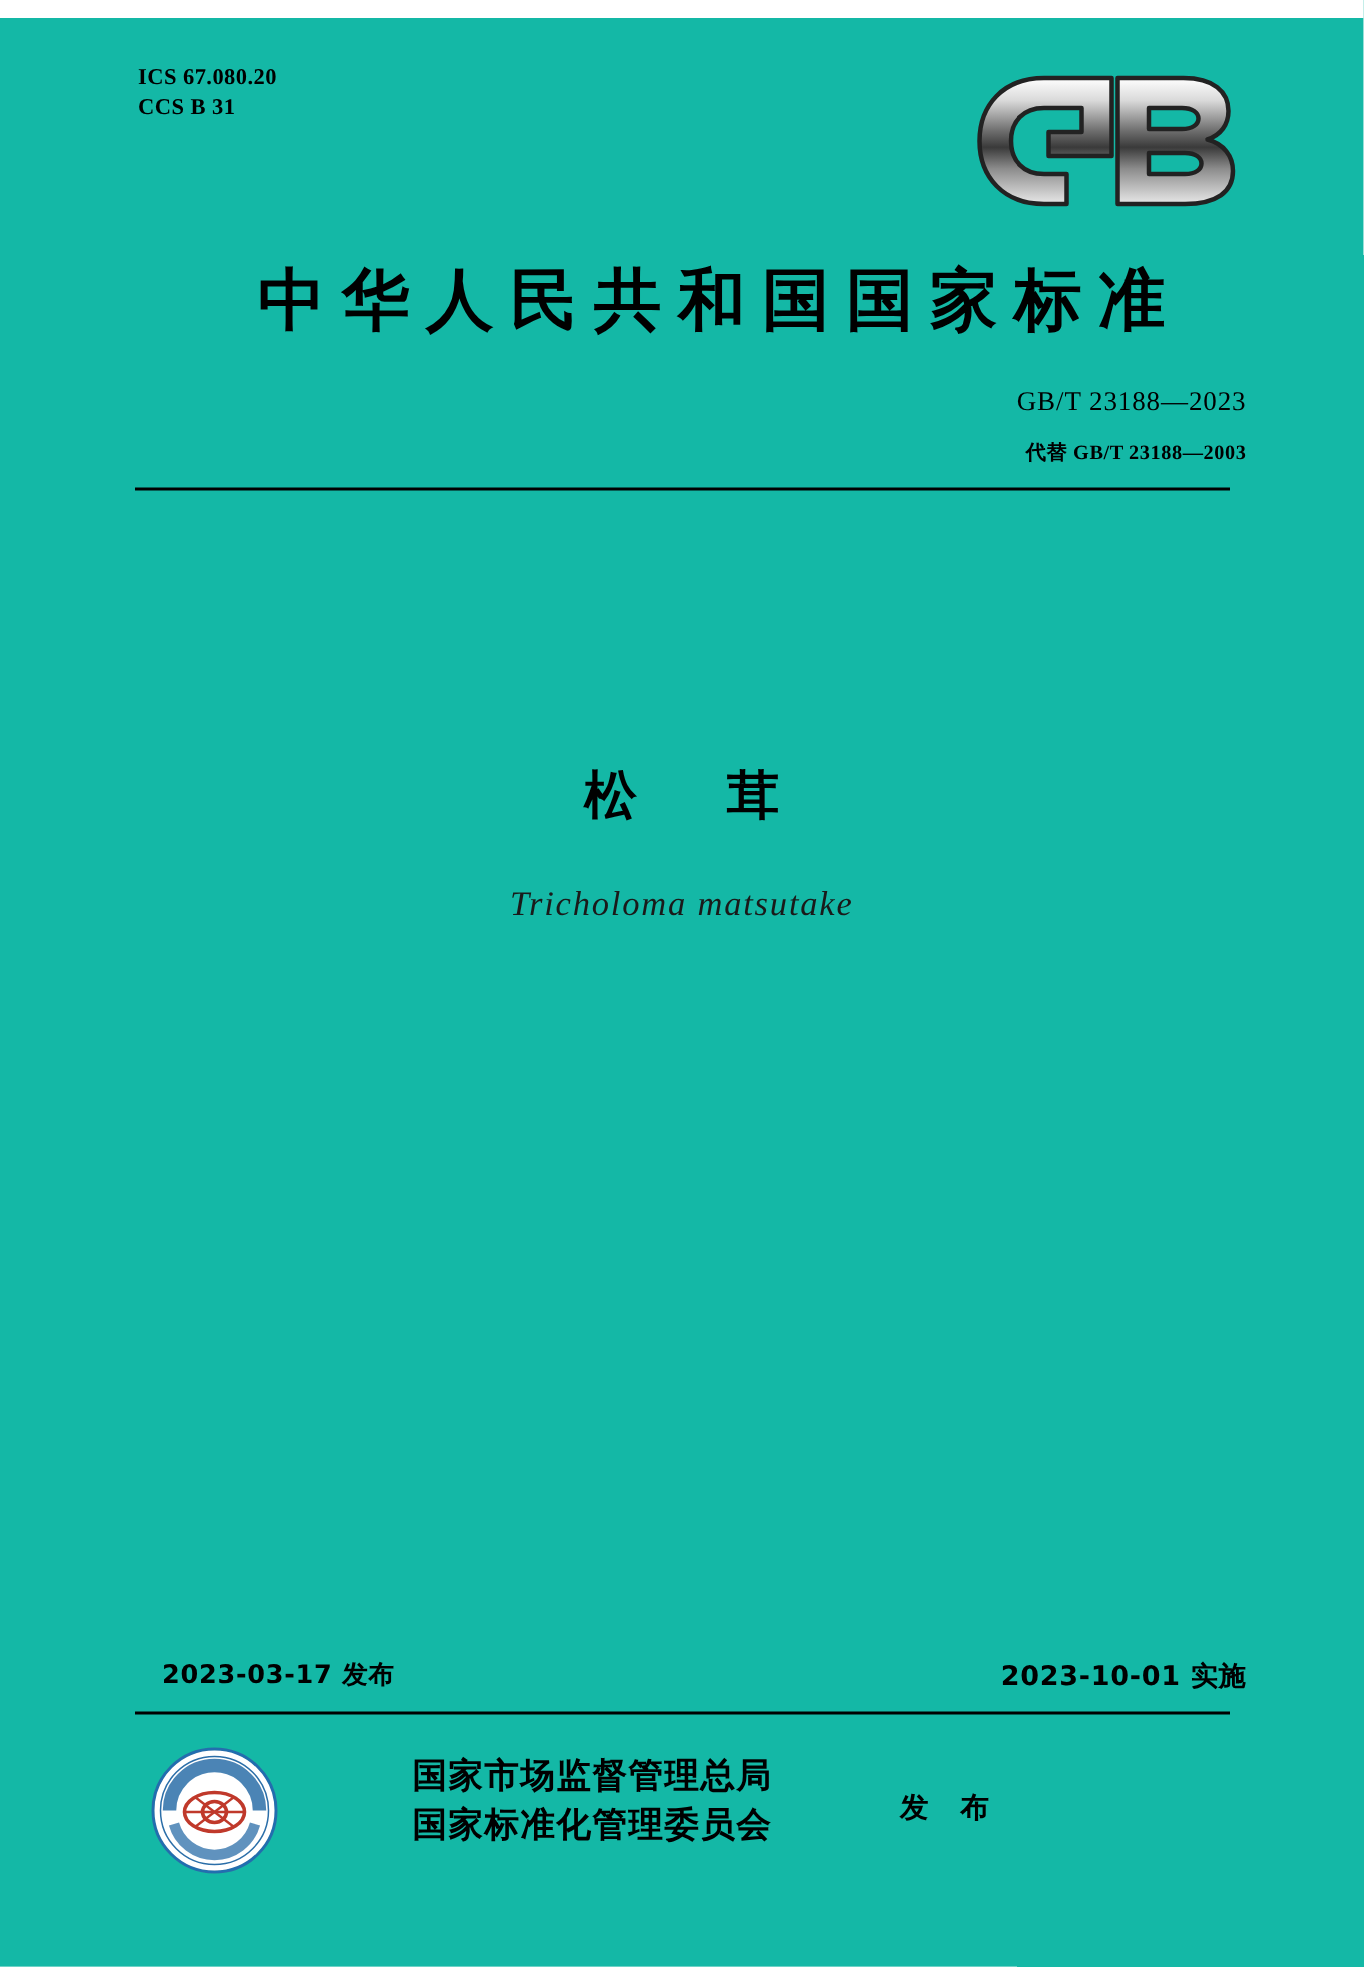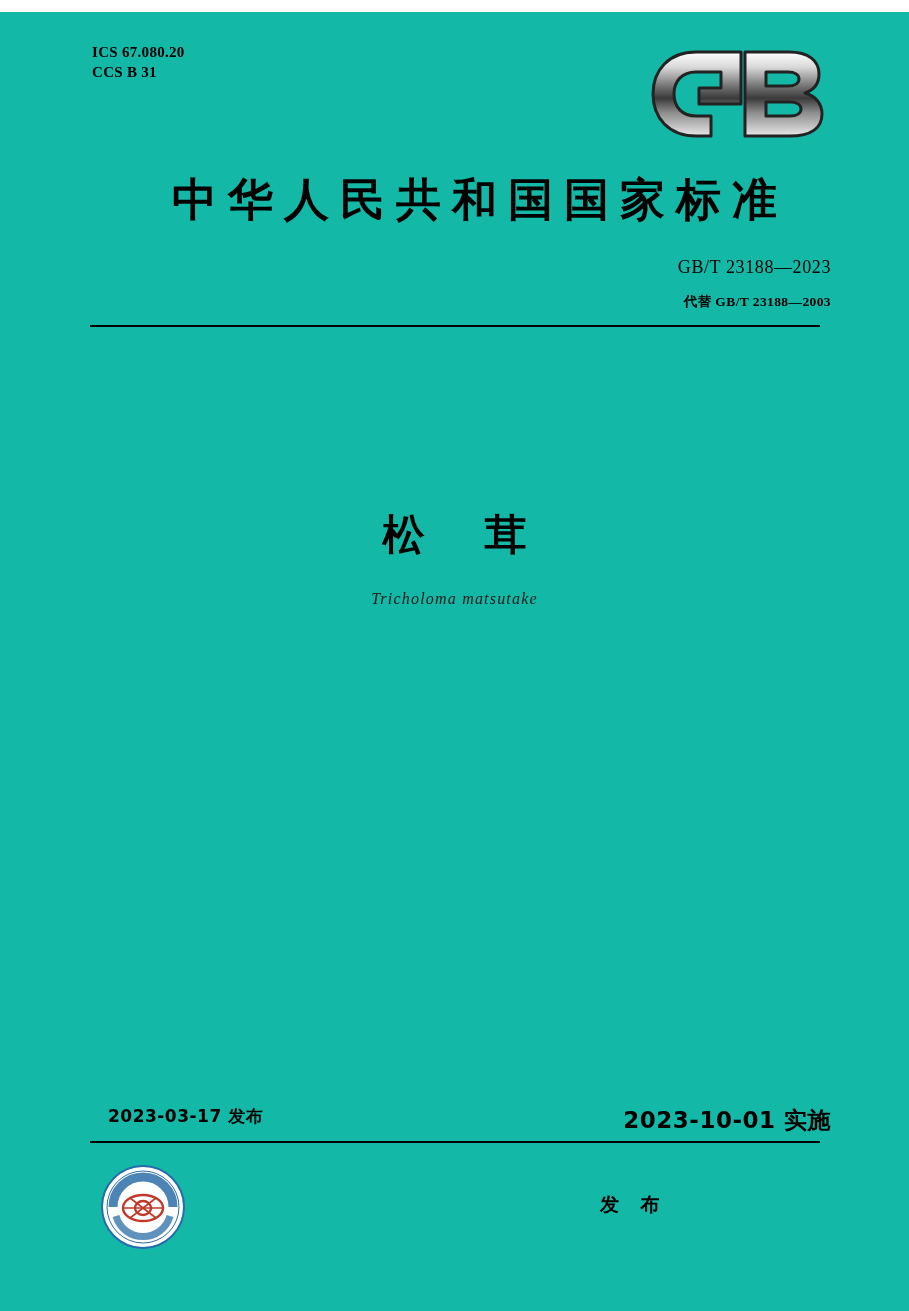--- a/index.html
+++ b/index.html
@@ -107,34 +107,34 @@
 
   
   .subject-cn {
     position: absolute;
     left: 0;
     top: 495px;
     width: 909px;
     text-align: center;
     font-family: "DejaVu Serif", "Liberation Serif", serif;
     font-weight: bold;
-    font-size: 42px;
+    font-size: 35px;
     letter-spacing: 60px;
     text-indent: 60px;
     color: #000;
   }
   .subject-latin {
     position: absolute;
     left: 0;
     top: 578px;
     width: 909px;
     text-align: center;
     font-family: "Liberation Serif", serif;
     font-style: italic;
-    font-size: 16px;
+    font-size: 23px;
     letter-spacing: 1.2px;
     color: #1a1a1a;
   }
 
   
   .date-issue {
     position: absolute;
     left: 92px;
     top: 1093px;
     font-family: "DejaVu Sans", "Liberation Sans", sans-serif;
@@ -143,21 +143,21 @@
     letter-spacing: 0.5px;
     white-space: nowrap;
     margin-left: 16px;
   }
   .date-impl {
     position: absolute;
     right: 78px;
     top: 1093px;
     font-family: "DejaVu Sans", "Liberation Sans", sans-serif;
     font-weight: bold;
-    font-size: 23px;
+    font-size: 18px;
     letter-spacing: 0.5px;
     white-space: nowrap;
   }
 
   
   .issuer {
     position: absolute;
     left: 275px;
     top: 1156px;
     font-family: "DejaVu Serif", "Liberation Serif", serif;
@@ -242,15 +242,19 @@
       <path d="M16 52 A28 28 0 0 0 70 52" fill="none" stroke="#2b6ea8" stroke-width="7" opacity="0.75"></path>
       <ellipse cx="43" cy="44" rx="20" ry="13" fill="none" stroke="#c0392b" stroke-width="2.4"></ellipse>
       <ellipse cx="43" cy="44" rx="8" ry="7" fill="none" stroke="#c0392b" stroke-width="2.4"></ellipse>
       <path d="M23 44 L63 44" stroke="#c0392b" stroke-width="1.6"></path>
       <path d="M30 34 L56 54" stroke="#c0392b" stroke-width="1.6"></path>
       <path d="M56 34 L30 54" stroke="#c0392b" stroke-width="1.6"></path>
       <circle cx="43" cy="43" r="41" fill="none" stroke="#1f6fb2" stroke-width="1"></circle>
     </svg>
   </div>
 
+  <div class="issuer">
+    <div>国家市场监督管理总局</div>
+    <div>国家标准化管理委员会</div>
+  </div>
   <div class="issue-verb">发 布</div>
 
 </div>
 
 </body></html>

